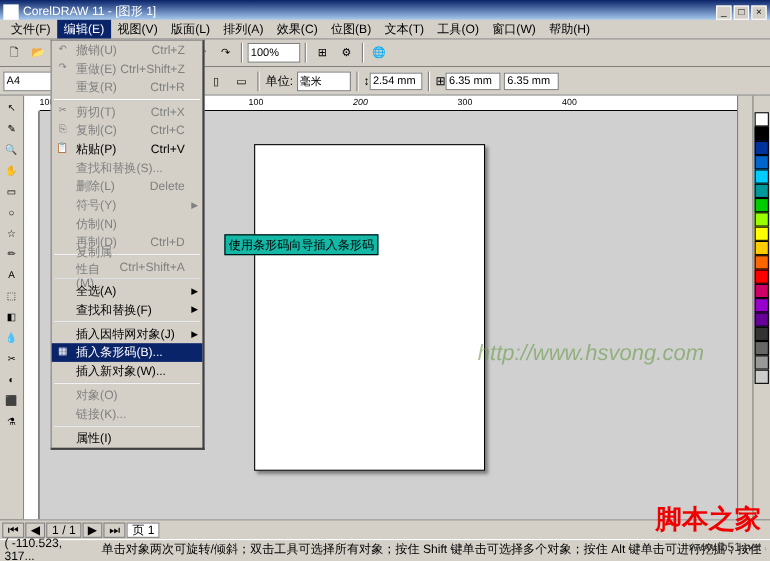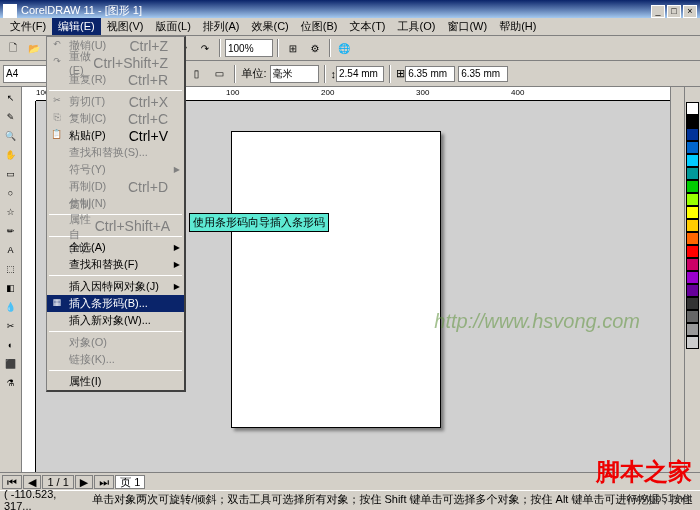--- a/index.html
+++ b/index.html
@@ -26,25 +26,25 @@
 .ruler-v{width:14px;background:#fff;border-right:1px solid #000;position:absolute;left:0;top:14px;bottom:0}
 .canvas-inner{position:absolute;left:14px;top:14px;right:0;bottom:0;background:#d0d0d0}
 .page{position:absolute;left:195px;top:30px;width:210px;height:297px;background:#fff;border:1px solid #000;box-shadow:3px 3px 3px rgba(0,0,0,.4)}
 .palette{width:16px;background:#d4d0c8;border-left:1px solid #808080;display:flex;flex-direction:column;padding:15px 0;gap:0}
 .swatch{width:13px;height:13px;margin:0 auto;border:1px solid #000}
 .scrollbar-v{width:14px;background:#d4d0c8;border-left:1px solid #808080}
 .dropdown{position:absolute;left:46px;top:36px;width:140px;background:#d4d0c8;border:1px solid #808080;border-right:2px solid #404040;border-bottom:2px solid #404040;z-index:100;font-size:11px}
 .dd-item{display:flex;align-items:center;height:17px;padding:0 16px 0 22px;position:relative;color:#808080}
 .dd-item.en{color:#000}
 .dd-item.hl{background:#0a246a;color:#fff}
-.dd-item .sc{margin-left:auto;font-size:14px}
+.dd-item .sc{margin-left:auto;font-size:11px}
 .dd-item .arr{position:absolute;right:4px;font-size:8px}
 .dd-sep{height:1px;background:#808080;margin:2px 2px;border-bottom:1px solid #fff}
 .dd-icon{position:absolute;left:3px;width:14px;height:14px;font-size:9px;text-align:center}
-.tooltip{position:absolute;left:189px;top:213px;background:#5eead4;border:1px solid #000;padding:1px 3px;font-size:11px;z-index:101}
+.tooltip{position:absolute;left:204px;top:213px;background:#14b8a6;border:1px solid #000;padding:1px 3px;font-size:11px;z-index:101}
 .statusbar{height:18px;background:#d4d0c8;border-top:1px solid #fff;display:flex;align-items:center;padding:0 4px;font-size:10px;gap:8px}
 .pagenav{height:18px;background:#d4d0c8;border-top:1px solid #808080;display:flex;align-items:center;padding:0 2px;font-size:10px}
 .pagenav div{border:1px solid #808080;padding:0 4px;margin-right:1px;height:14px;line-height:12px}
 .wm1{position:absolute;right:60px;top:310px;color:#6a9a4a;font-size:20px;font-style:italic;opacity:.6;z-index:50}
 .wm2{position:absolute;right:8px;bottom:22px;color:#e00;font-size:24px;font-weight:bold;z-index:50}
 .wm3{position:absolute;right:8px;bottom:6px;color:#333;font-size:11px;z-index:50}
 .ruler-h span{position:absolute;top:1px;font-size:8px}
 </style>
 </head>
 <body>
@@ -141,21 +141,21 @@
       <div class="tool">✂</div>
       <div class="tool">◐</div>
       <div class="tool">⬛</div>
       <div class="tool">⚗</div>
     </div>
   <div class="canvas-area">
     <div class="ruler-h" id="rulerh">
         <span style="left: 0px;">100</span>
         <span style="left: 95px;">0</span>
         <span style="left: 190px;">100</span>
-        <span style="left: 285px;">200</span>
+        <span style="left: 285px; font-style: italic;">200</span>
         <span style="left: 380px;">300</span>
         <span style="left: 475px;">400</span>
       </div>
     <div class="ruler-v"></div>
     <div class="canvas-inner">
       <div class="page"></div>
     </div>
   </div>
   <div class="scrollbar-v"></div>
   <div class="palette" id="palette">
@@ -223,29 +223,33 @@
     </div>
     <div class="dd-item en">
       <span class="dd-icon">📋</span>
       <span>粘贴(P)</span>
       <span class="sc">Ctrl+V</span>
     </div>
     <div class="dd-item">
       <span>查找和替换(S)...</span>
     </div>
     <div class="dd-item">
+      <span>删除(L)</span>
+      <span class="sc">Delete</span>
+    </div>
+    <div class="dd-item">
       <span>符号(Y)</span>
       <span class="arr">▶</span>
+    </div>
+    <div class="dd-item">
+      <span>仿制(N)</span>
     </div>
     <div class="dd-item">
       <span>再制(D)</span>
       <span class="sc">Ctrl+D</span>
-    </div>
-    <div class="dd-item">
-      <span>仿制(N)</span>
     </div>
     <div class="dd-sep"></div>
     <div class="dd-item">
       <span>复制属性自(M)...</span>
       <span class="sc">Ctrl+Shift+A</span>
     </div>
     <div class="dd-sep"></div>
     <div class="dd-item en">
       <span>全选(A)</span>
       <span class="arr">▶</span>

